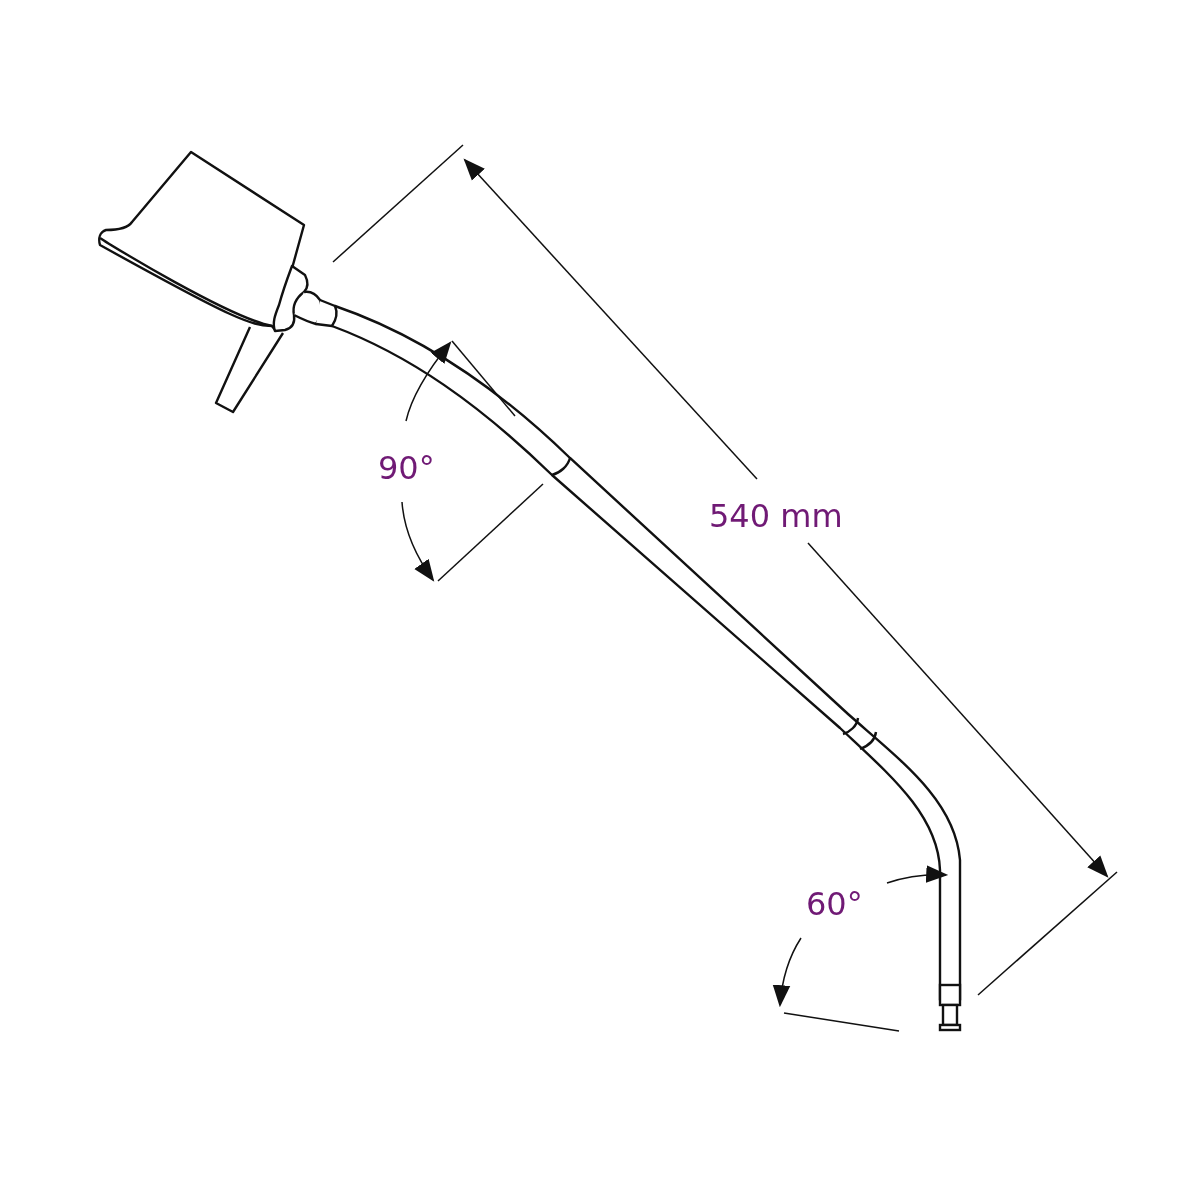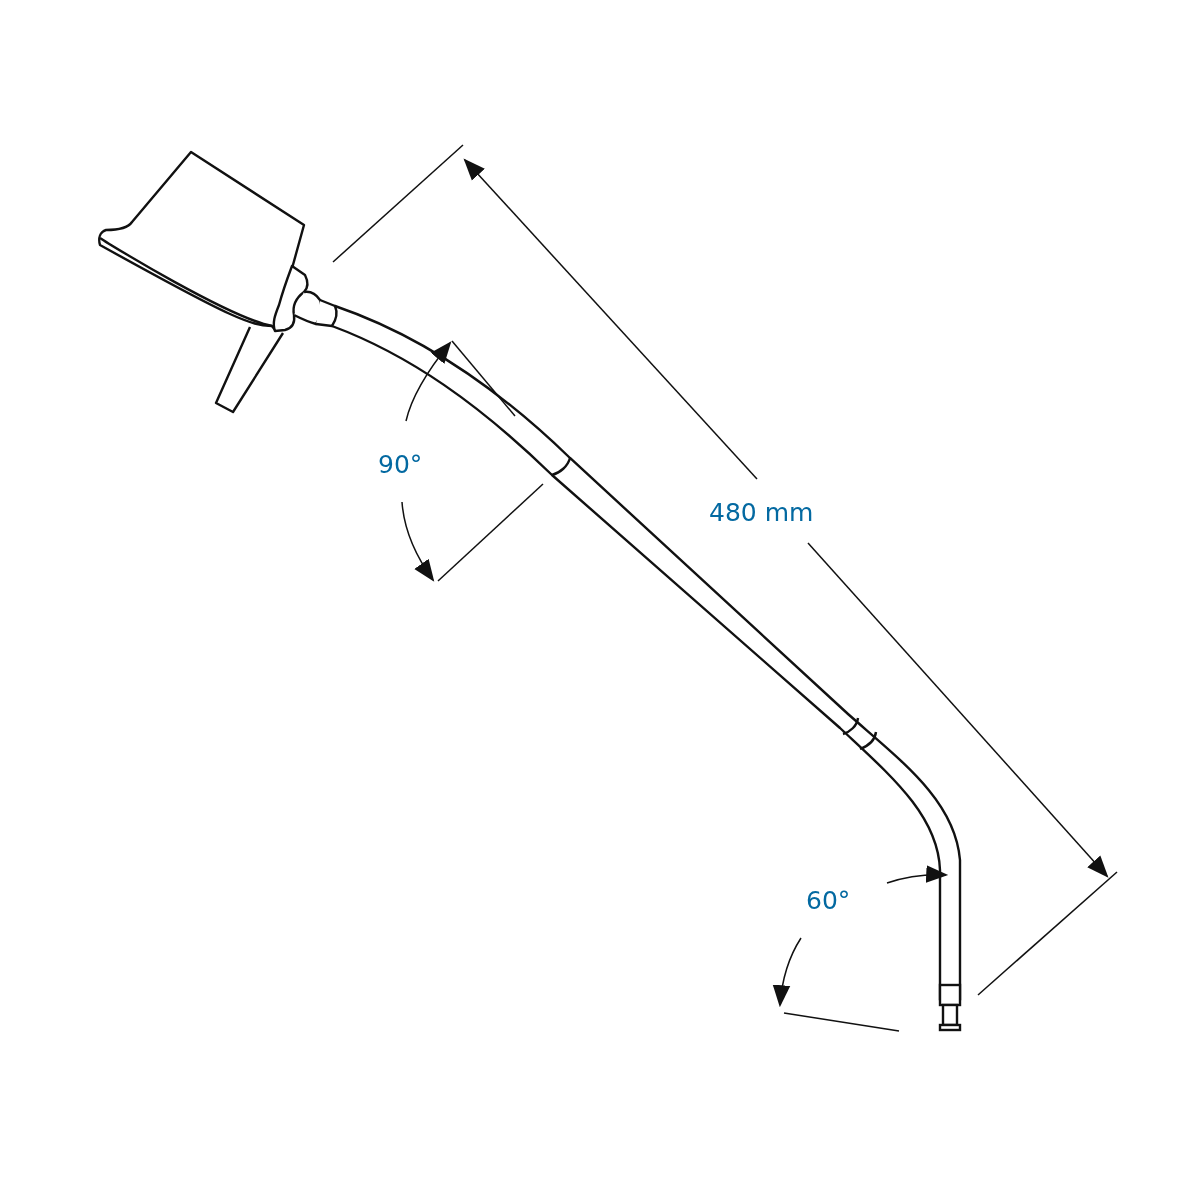--- a/index.html
+++ b/index.html
@@ -1,22 +1,22 @@
 <!DOCTYPE html>
 <html><head>
   <meta charset="utf-8">
   <style>
     html, body { margin: 0; padding: 0; background: #ffffff; }
     body { width: 1200px; height: 1200px; position: relative; overflow: hidden; }
     #diagram { position: absolute; left: 0; top: 0; width: 1200px; height: 1200px; }
     .label {
       position: absolute;
       font-family: "DejaVu Sans", sans-serif;
-      font-size: 25px;
-      color: #0369a1;
+      font-size: 32px;
+      color: #701a75;
       white-space: nowrap;
       line-height: 1;
     }
   </style>
 </head>
 <body>
 
 <svg id="diagram" viewBox="0 0 1200 1200" xmlns="http://www.w3.org/2000/svg">
   <defs>
     <marker id="arrow" viewBox="0 0 10 10" refX="9" refY="5" markerWidth="9" markerHeight="9" orient="auto-start-reverse" markerUnits="userSpaceOnUse">
@@ -76,15 +76,15 @@
     <path d="M402,502 C404,530 415,555 433,580" marker-end="url(#arrowBig)"></path>
   </g>
 
   <g stroke="#111" stroke-width="1.5" fill="none">
     <line x1="784" y1="1013" x2="899" y2="1031"></line>
     <path d="M887,883 C905,877 925,874 946,875" marker-end="url(#arrowBig)"></path>
     <path d="M801,938 C790,955 782,978 780,1005" marker-end="url(#arrowBig)"></path>
   </g>
 </svg>
 
-<div class="label" style="left:709px; top:500px;">480 mm</div>
+<div class="label" style="left:709px; top:500px;">540 mm</div>
 <div class="label" style="left:378px; top:452px;">90°</div>
 <div class="label" style="left:806px; top:888px;">60°</div>
 
 </body></html>

